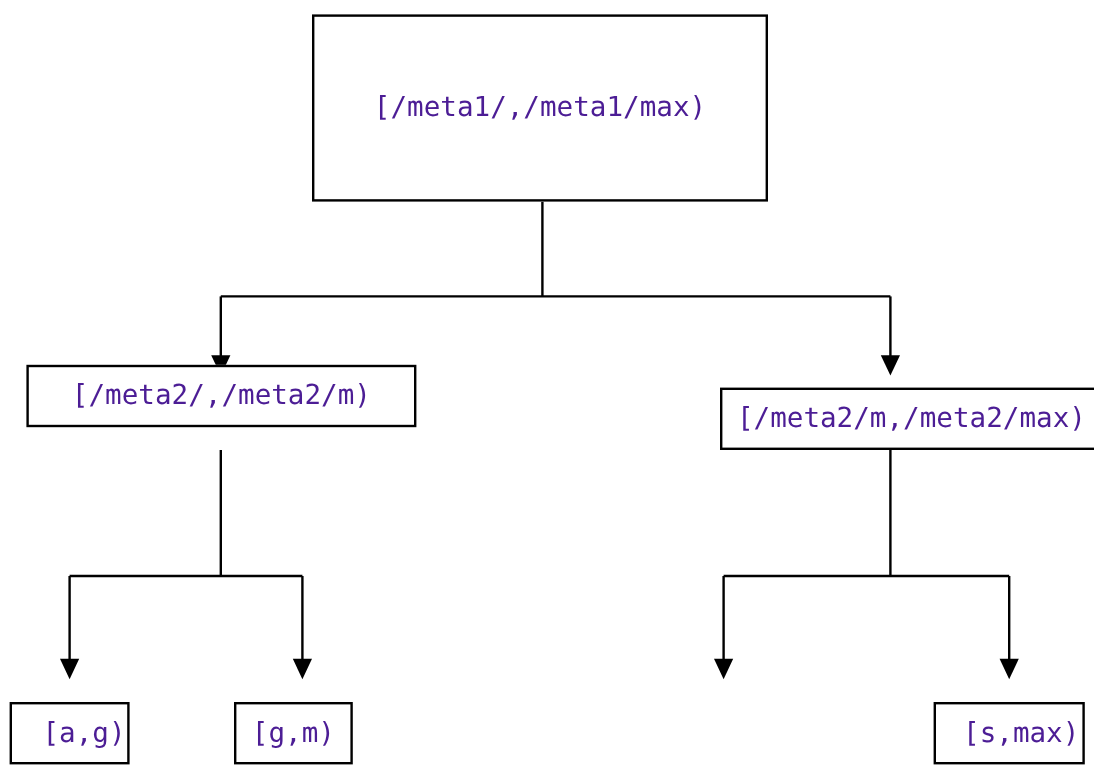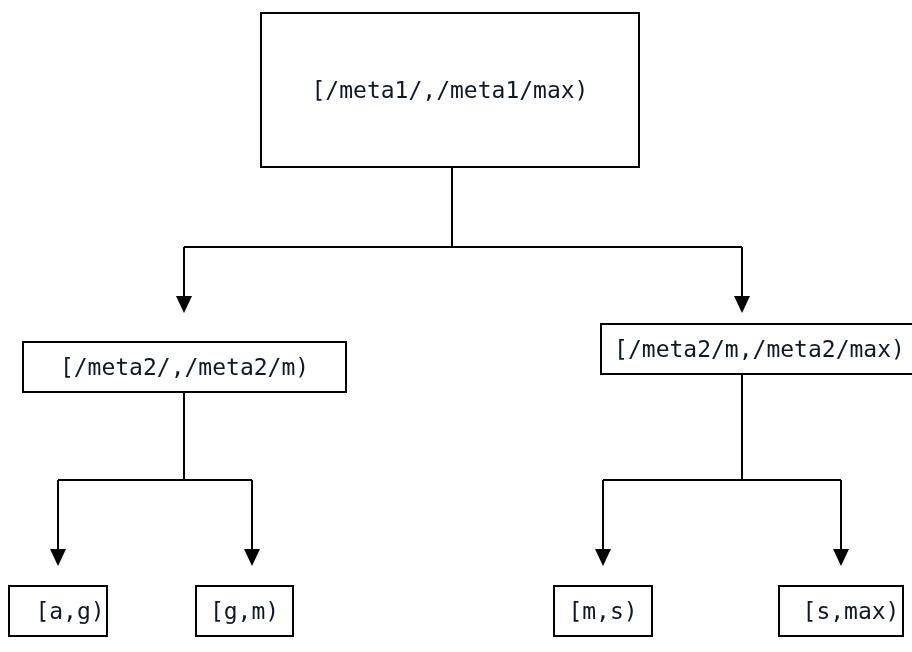--- a/index.html
+++ b/index.html
@@ -18,31 +18,31 @@
   .edges {
     position: absolute;
     left: 0;
     top: 0;
   }
   .node {
     position: absolute;
     box-sizing: border-box;
     border: 2px solid #000000;
     background: #ffffff;
-    color: #0f172a;
+    color: #4c1d95;
     display: flex;
     align-items: center;
     justify-content: center;
     font-size: 23px;
     line-height: 1;
     white-space: nowrap;
     letter-spacing: 0;
   }
   .n-root  { left: 260px; top:  12px; width: 380px; height: 156px; }
-  .n-left  { left:  22px; top: 341px; width: 325px; height:  52px; }
+  .n-left  { left:  22px; top: 304px; width: 325px; height:  52px; }
   .n-right { left: 583px; top: 323px; width: 319px; height:  52px; margin-left: 17px; }
   .n-ag    { left:   8px; top: 585px; width: 100px; height:  52px; padding-left: 24px; }
   .n-gm    { left: 195px; top: 585px; width:  99px; height:  52px; }
   .n-ms    { left: 553px; top: 585px; width: 100px; height:  52px; }
   .n-smax  { left: 778px; top: 585px; width: 126px; height:  52px; padding-left: 20px; }
   .edge {
     stroke: #000000;
     stroke-width: 2;
     fill: none;
   }
@@ -83,17 +83,16 @@
   <div class="node n-root">[/meta1/,/meta1/max)</div>
 
   <div class="node n-left">[/meta2/,/meta2/m)</div>
 
   <div class="node n-right">[/meta2/m,/meta2/max)</div>
 
   <div class="node n-ag">[a,g)</div>
 
   <div class="node n-gm">[g,m)</div>
 
-  <div class="node n-ms">[m,s)</div>
 
   <div class="node n-smax">[s,max)</div>
 
 </div>
 
 </body></html>

